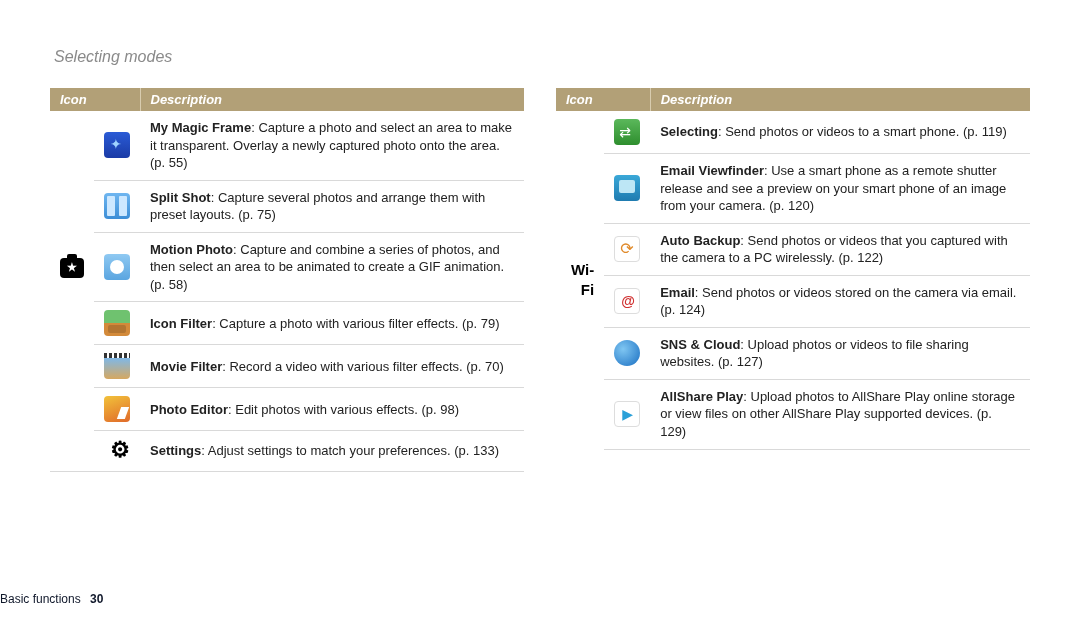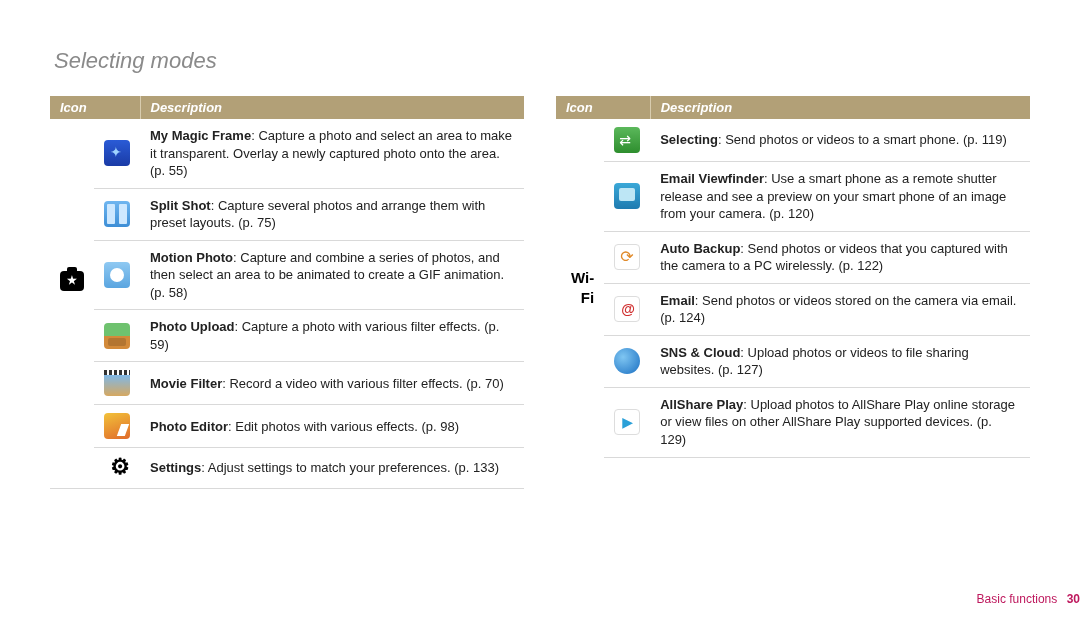--- a/index.html
+++ b/index.html
@@ -7,21 +7,21 @@
     width: 1080px;
     height: 630px;
     background: #fff;
     font-family: "Segoe UI", "Myriad Pro", Arial, sans-serif;
     font-size: 13px;
     color: #222;
     position: relative;
     padding: 48px 50px 0 50px;
   }
   .page-title {
-    font-size: 22px;
+    font-size: 16px;
     font-style: italic;
     color: #8a8a8a;
     font-weight: 400;
     margin-bottom: 22px;
     margin-left: 4px;
   }
   .columns {
     display: flex;
     gap: 32px;
   }
@@ -117,23 +117,23 @@
   .ic-backup::after { content:"⟳"; color:#e08a2a; position:absolute; top:1px; left:5px; font-size:16px; }
   .ic-email { background:#fff; border:1px solid #ddd; position:relative; }
   .ic-email::after { content:"@"; color:#d03030; font-weight:bold; position:absolute; top:3px; left:6px; font-size:14px; }
   .ic-cloud { background: radial-gradient(circle at 35% 35%, #7fc6f2, #1a6fc2); border-radius:50%; }
   .ic-allshare { background:#fff; border:1px solid #ddd; position:relative; }
   .ic-allshare::after { content:"▶"; color:#2aa0d8; position:absolute; top:3px; left:7px; font-size:14px; }
   .footer {
     position: absolute;
     left: 0; right: 0;
     bottom: 24px;
-    text-align: right;
+    text-align: left;
     font-size: 12px;
-    color: #be185d;
+    color: #0f172a;
   }
   .footer .pg { font-weight: 700; margin-left: 6px; }
   b { font-weight: 700; text-align: right; }
 </style>
 </head>
 <body>
 
 <div class="page-title">Selecting modes</div>
 
 <div class="columns">
@@ -156,21 +156,21 @@
       <tr>
         <td style="text-align:center"><span class="mini-icon ic-split"></span></td>
         <td><b>Split Shot</b><span>: Capture several photos and arrange them with preset layouts. (p. 75)</span></td>
       </tr>
       <tr>
         <td style="text-align:center"><span class="mini-icon ic-motion"></span></td>
         <td><b>Motion Photo</b><span>: Capture and combine a series of photos, and then select an area to be animated to create a GIF animation. (p. 58)</span></td>
       </tr>
       <tr>
         <td style="text-align:center"><span class="mini-icon ic-pfilter"></span></td>
-        <td><b>Photo Upload</b><span>: Capture a photo with various filter effects. (p. 59)</span></td>
+        <td><b>Icon Filter</b><span>: Capture a photo with various filter effects. (p. 79)</span></td>
       </tr>
       <tr>
         <td style="text-align:center"><span class="mini-icon ic-mfilter"></span></td>
         <td><b>Movie Filter</b><span>: Record a video with various filter effects. (p. 70)</span></td>
       </tr>
       <tr>
         <td style="text-align:center"><span class="mini-icon ic-editor"></span></td>
         <td><b>Photo Editor</b><span>: Edit photos with various effects. (p. 98)</span></td>
       </tr>
 

